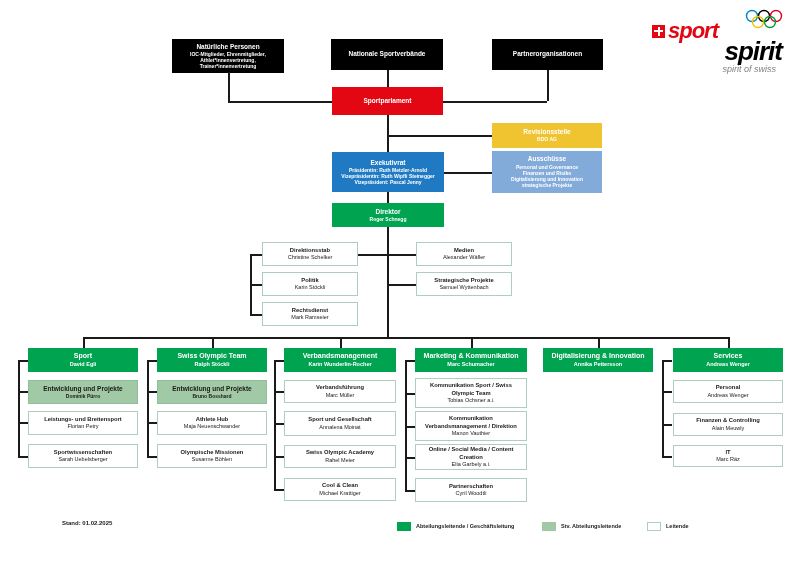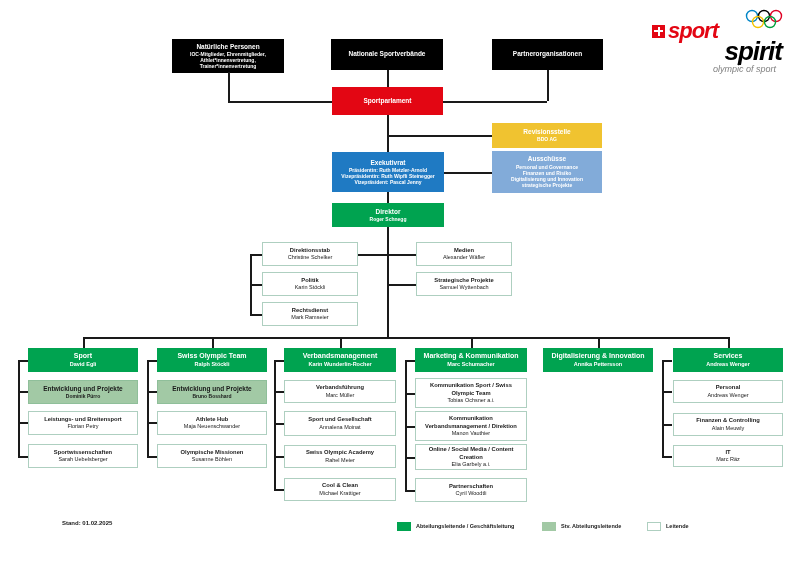--- a/index.html
+++ b/index.html
@@ -54,21 +54,21 @@
       <circle cx="26" cy="8" r="5.5" fill="none" stroke="#000000" stroke-width="1.4"></circle>
       <circle cx="38" cy="8" r="5.5" fill="none" stroke="#DF0024" stroke-width="1.4"></circle>
       <circle cx="20" cy="14" r="5.5" fill="none" stroke="#F4C300" stroke-width="1.4"></circle>
       <circle cx="32" cy="14" r="5.5" fill="none" stroke="#009F3D" stroke-width="1.4"></circle>
     </svg>
     <div class="swiss-row">
       <span class="cross"></span>
       <span class="swiss-word">sport</span>
     </div>
     <div class="olympic-word">spirit</div>
-    <div class="tagline">olympic of sport</div>
+    <div class="tagline">spirit of swiss</div>
   </div>
 
   <div class="legend-item" style="left:397px">
     <span class="legend-swatch sw-green"></span>
     <span class="legend-label">Abteilungsleitende / Geschäftsleitung</span>
   </div>
   <div class="legend-item" style="left:542px">
     <span class="legend-swatch sw-lightgreen"></span>
     <span class="legend-label">Stv. Abteilungsleitende</span>
   </div>

